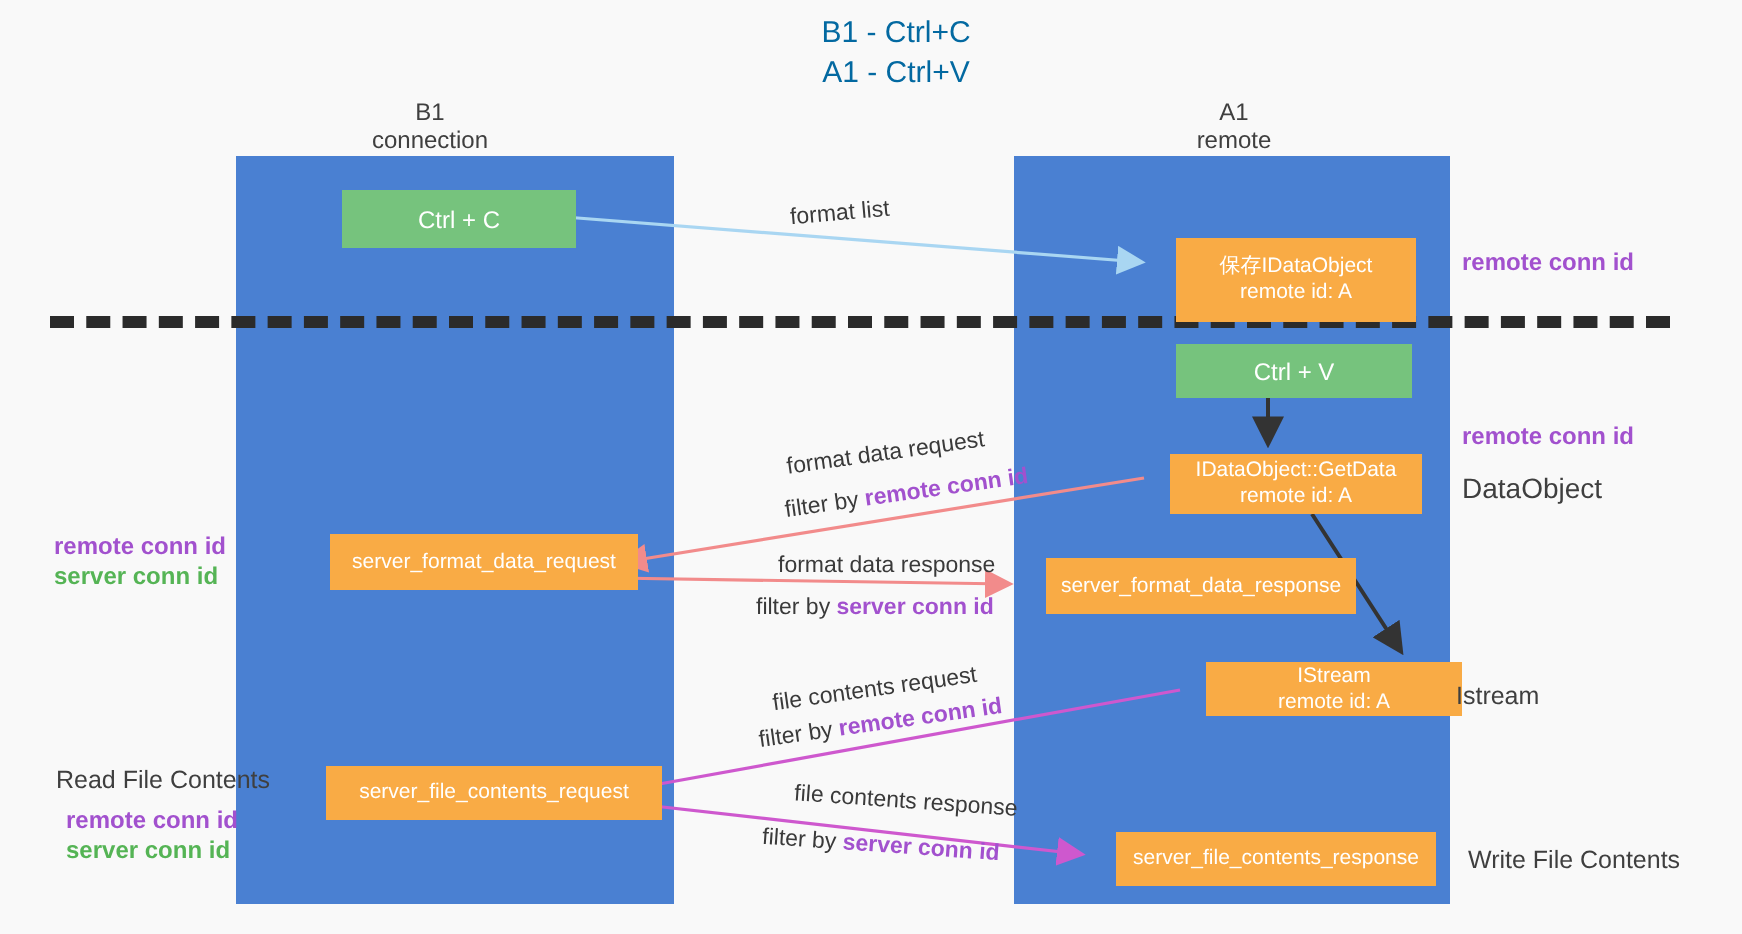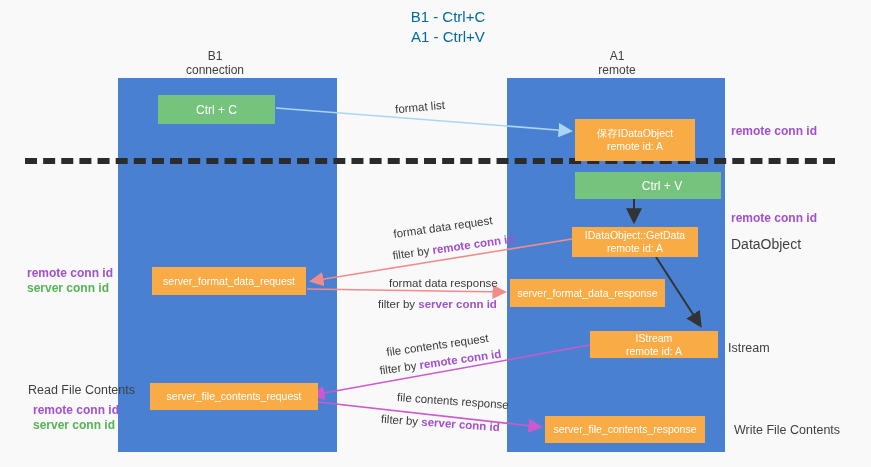--- a/index.html
+++ b/index.html
@@ -7,21 +7,21 @@
   .stage{position:relative;width:871px;height:467px;background:#f9f9f9;overflow:hidden;}
   .title{position:absolute;left:368px;top:7px;width:160px;text-align:center;
          font-size:15px;line-height:20px;color:#0369a1;}
   .lane-header{position:absolute;width:120px;text-align:center;font-size:12px;
                line-height:14px;color:#3f3f3f;top:49px;}
   .lane{position:absolute;top:78px;height:374px;background:#4a80d2;}
   .divider{position:absolute;left:25px;top:158px;width:810px;height:0;
            border-top:6px dashed #2b2b2b;z-index:3;}
   svg.arrows{position:absolute;left:0;top:0;z-index:4;}
   .box{position:absolute;display:flex;flex-direction:column;align-items:center;
-       justify-content:center;color:#fff;z-index:5;}
+       justify-content:center;color:#fff;z-index:5;margin-left:13px;}
   .box.orange{background:#f9ab45;font-size:10.5px;line-height:13px;}
   .box.green{background:#76c37d;font-size:12px;}
   .flow-label{position:absolute;font-size:11.5px;color:#3a3a3a;white-space:nowrap;z-index:6;}
   .side-label{position:absolute;font-size:12px;color:#3f3f3f;white-space:nowrap;z-index:6;}
   .id-purple{color:#a251ce;font-weight:bold;}
   .id-green{color:#55b455;font-weight:bold;}
 </style>
 </head>
 <body>
 
@@ -72,21 +72,21 @@
 
   <div class="box green" style="left:158px;top:95px;width:117px;height:29px;">
     <div>Ctrl + C</div>
   </div>
 
   <div class="box orange" style="left:575px;top:119px;width:120px;height:42px;">
     <div>保存IDataObject</div>
     <div>remote id: A</div>
   </div>
 
-  <div class="box green" style="left:575px;top:172px;width:118px;height:27px;padding-left:28px;">
+  <div class="box green" style="left:575px;top:172px;width:118px;height:27px;">
     <div>Ctrl + V</div>
   </div>
 
   <div class="box orange" style="left:572px;top:227px;width:126px;height:30px;">
     <div>IDataObject::GetData</div>
     <div>remote id: A</div>
   </div>
 
   <div class="box orange" style="left:152px;top:267px;width:154px;height:28px;">
     <div>server_format_data_request</div>

